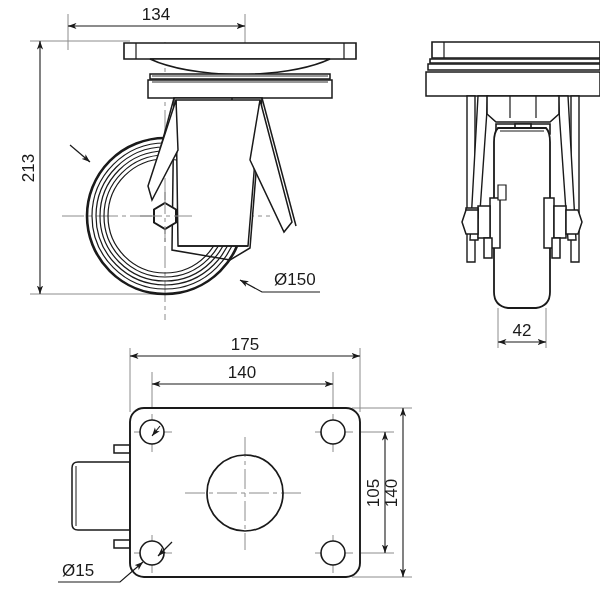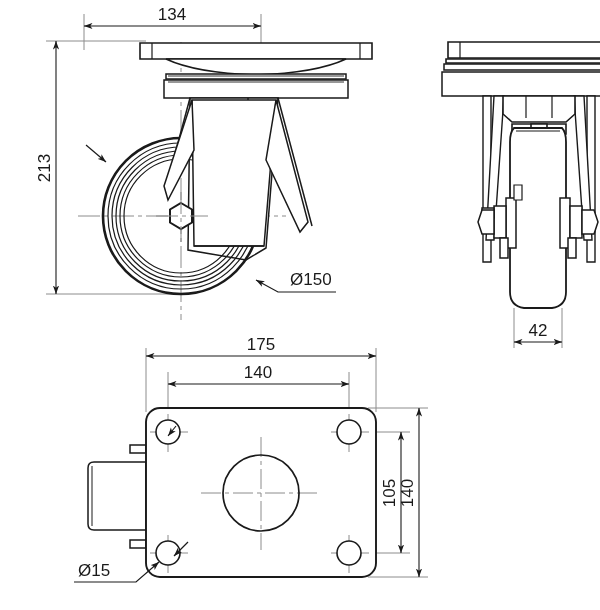--- a/index.html
+++ b/index.html
@@ -1,17 +1,17 @@
 <!DOCTYPE html>
 <html><head>
 <meta charset="utf-8">
 <style>
   html,body{margin:0;padding:0;background:#ffffff;}
   body{width:600px;height:610px;font-family:"Liberation Sans",sans-serif;overflow:hidden;}
-  #stage{position:relative;width:493px;height:610px;background:#fff;padding-left:16px;}
+  #stage{position:relative;width:493px;height:610px;background:#fff;}
   svg{display:block;}
   .dimtext{font-family:"Liberation Sans",sans-serif;font-size:17px;fill:#1a1a1a;}
   .dimtext-v{font-family:"Liberation Sans",sans-serif;font-size:17px;fill:#1a1a1a;}
 </style>
 </head>
 <body>
 
 <div id="stage">
 <svg width="600" height="610" viewBox="0 0 600 610" xmlns="http://www.w3.org/2000/svg">
 

